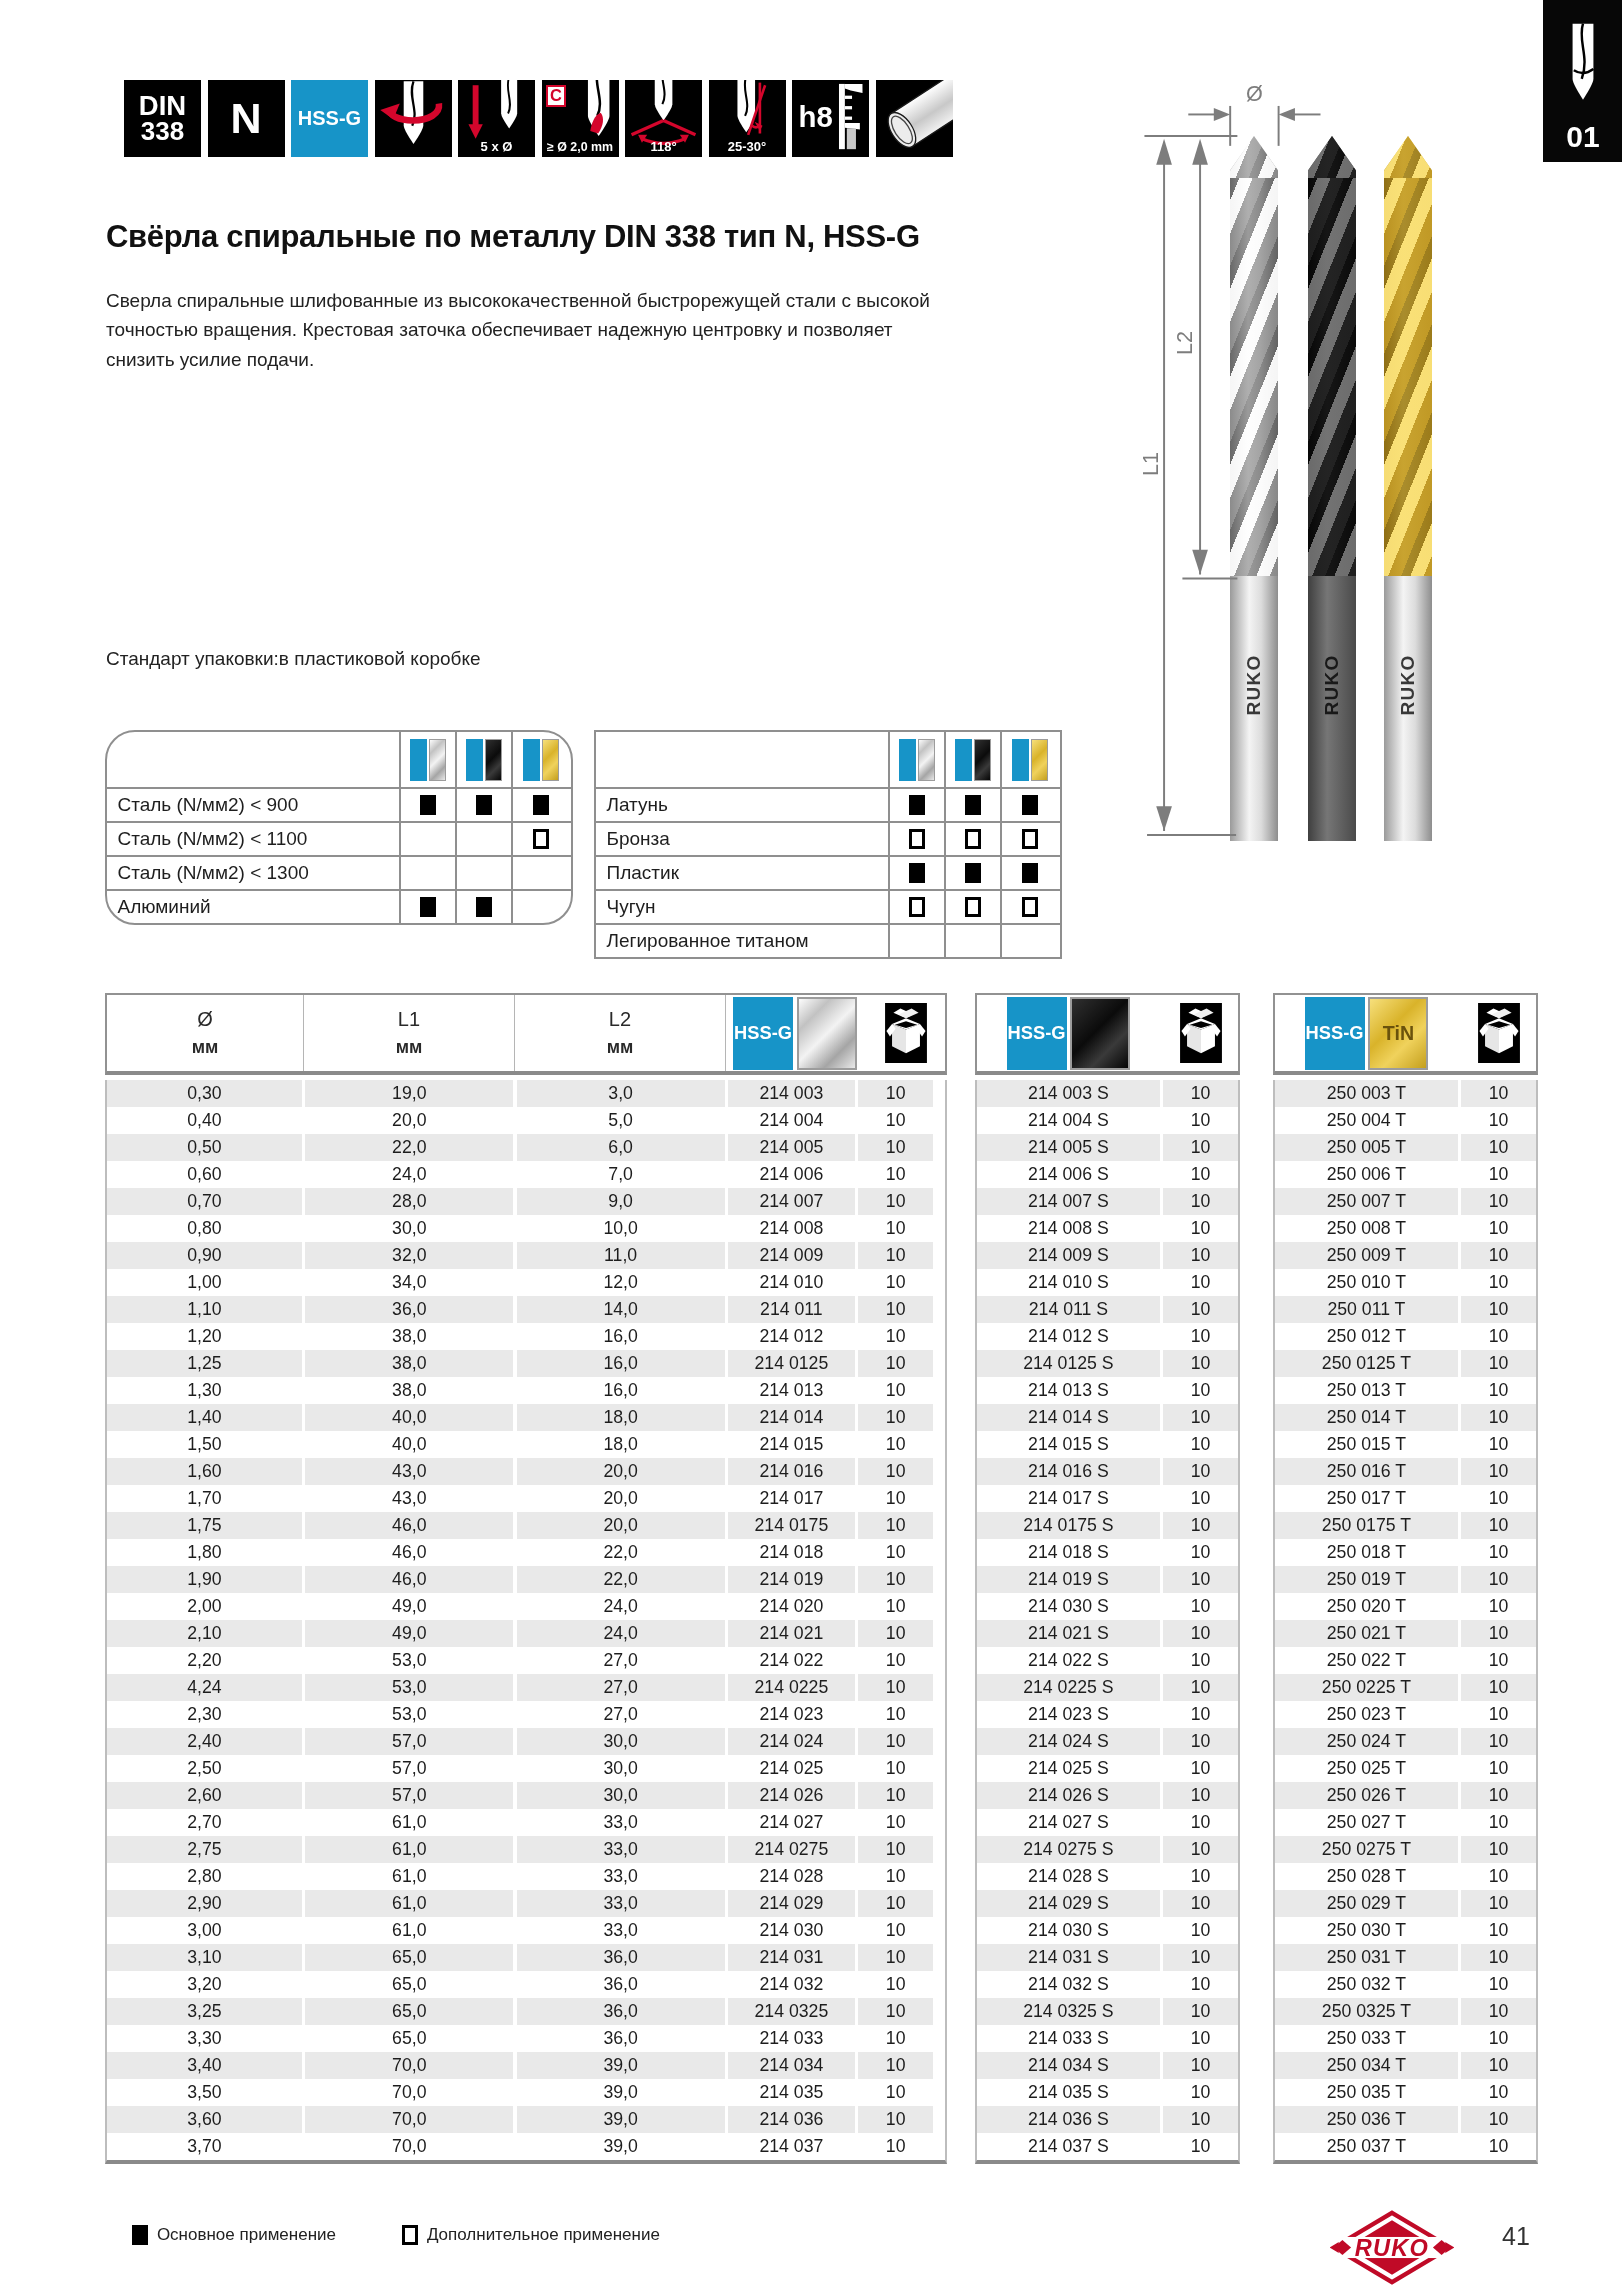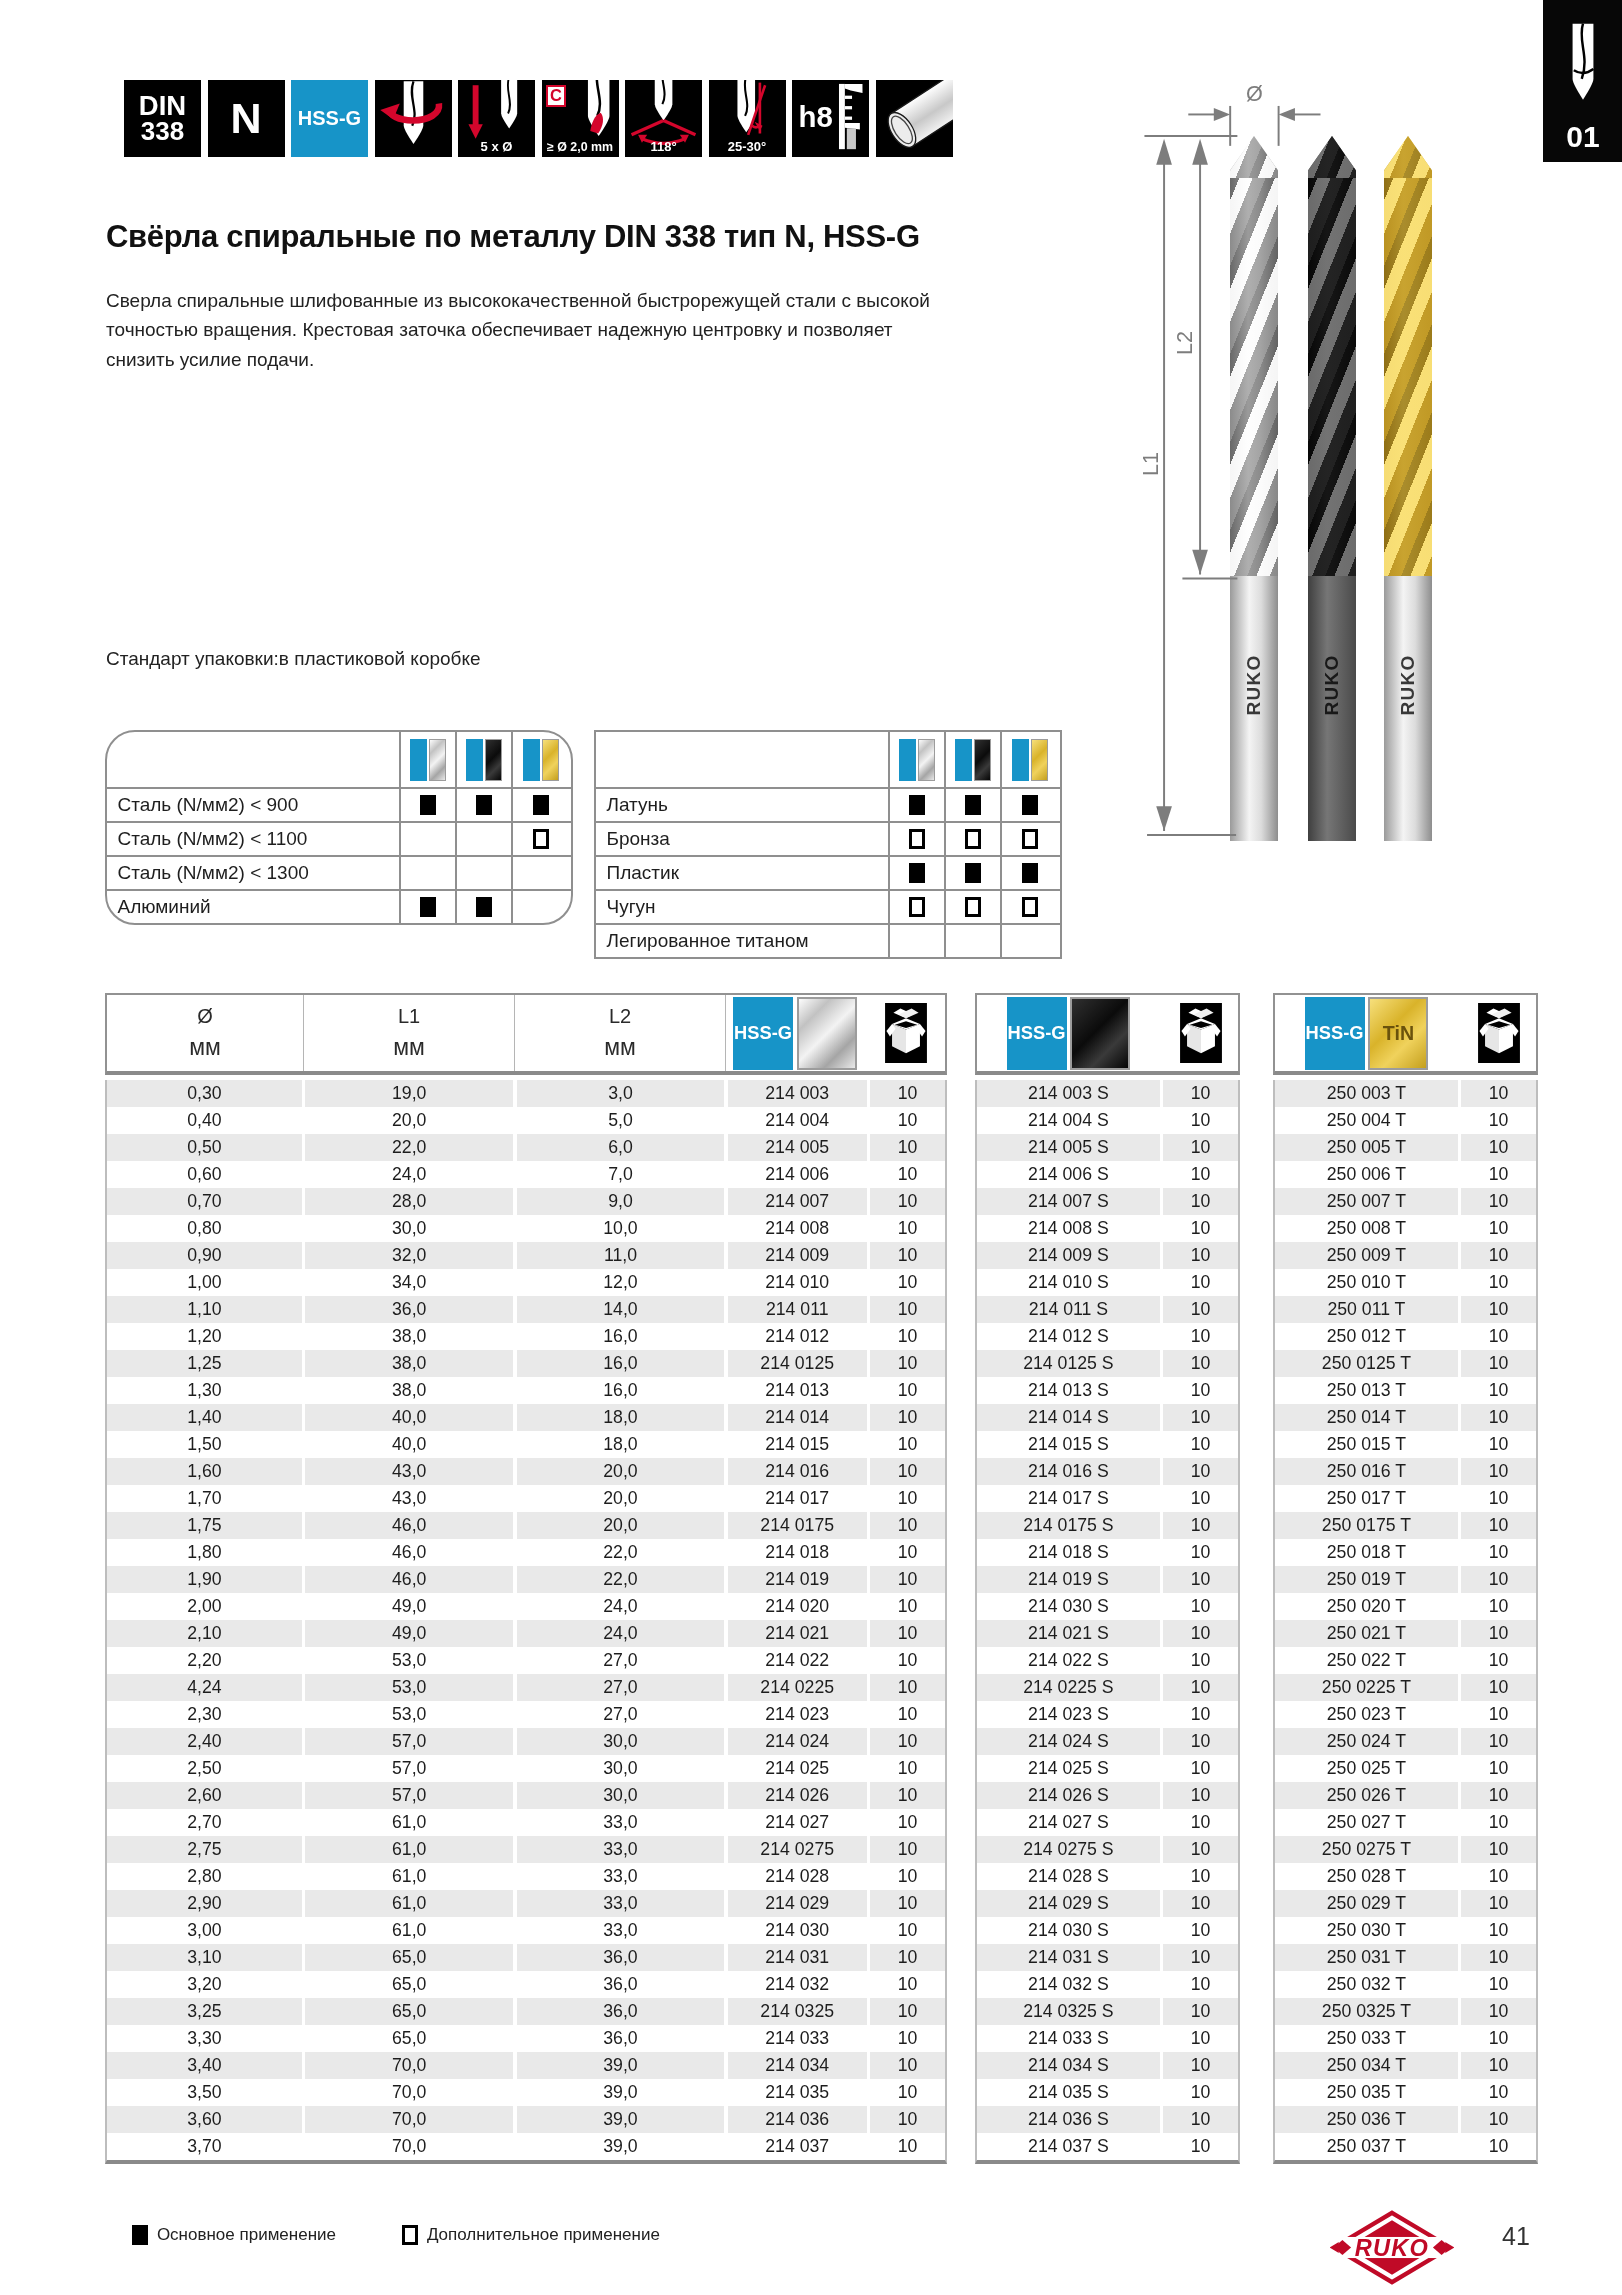--- a/index.html
+++ b/index.html
@@ -71,29 +71,29 @@
 
   
   .ptable{position:absolute;top:993px;}
   .g1{left:105px;width:842px;} .g2{left:975px;width:265px;} .g3{left:1273px;width:265px;}
   .phead{height:82px;border:2.6px solid #929292;border-bottom:4.6px solid #8a8a8a;background:#fff;display:flex;align-items:stretch;box-sizing:border-box;}
   .hc{display:flex;align-items:center;justify-content:center;border-left:1.3px solid #b5b5b5;box-sizing:border-box;}
   .hc:first-child{border-left:none;}
   .hgap{width:3.9px;background:#fff;border-left:none;}
   .hc.afterGap{border-left:none;}
   .hdr2{display:flex;flex-direction:column;align-items:center;justify-content:center;gap:5.2px;color:#2a2a2a;}
-  .hdr2 .t{font-size:20px;} .hdr2 .b{font-size:23px;}
+  .hdr2 .t{font-size:20px;} .hdr2 .b{font-size:18px;font-weight:bold;}
   .chip{display:flex;gap:3.9px;align-items:center;}
   .chip .tag{width:60px;height:73px;background:#1794c8;color:#fff;display:flex;align-items:center;justify-content:center;font-weight:bold;font-size:18.3px;}
   .chip .fin{width:60px;height:73px;border:2.6px solid #9c9c9c;box-sizing:border-box;display:flex;align-items:center;justify-content:center;font-weight:800;font-size:19.6px;color:#6a520c;}
   .prows{margin-top:5.2px;border-left:2px solid #bdbdbd;border-right:2px solid #bdbdbd;border-bottom:4.6px solid #8a8a8a;background:#fff;}
   .prow{display:flex;gap:3.3px;height:27px;}
   .pcell{display:flex;align-items:center;justify-content:center;font-size:17.7px;color:#1d1d1d;background:#fff;}
   .prow.odd .pcell{background:#e9e9e9;}
-  .c-d{width:195px;} .c-l1{width:208px;} .c-l2{width:208px;} .c-art{width:139px;} .c-qty{width:75px;}
+  .c-d{width:195px;} .c-l1{width:208px;} .c-l2{width:208px;} .c-art{width:127px;} .c-qty{width:75px;}
   .c-art2{width:183px;} .c-qty2{width:75px;}
   
   .w-d{width:196px;} .w-l1{width:211px;} .w-l2{width:211px;} .w-art{width:139px;} .w-qty{flex:1;}
   .w-art2{width:183px;} .w-qty2{flex:1;}
 
   
   .legend{position:absolute;top:2225px;left:132px;display:flex;align-items:center;gap:9.2px;font-size:17px;color:#222;}
   .legend2{left:402px;}
   .footer-logo{position:absolute;left:1330px;top:2209px;}
   .pagenum{position:absolute;left:1502px;top:2222px;font-size:25px;color:#333;}

